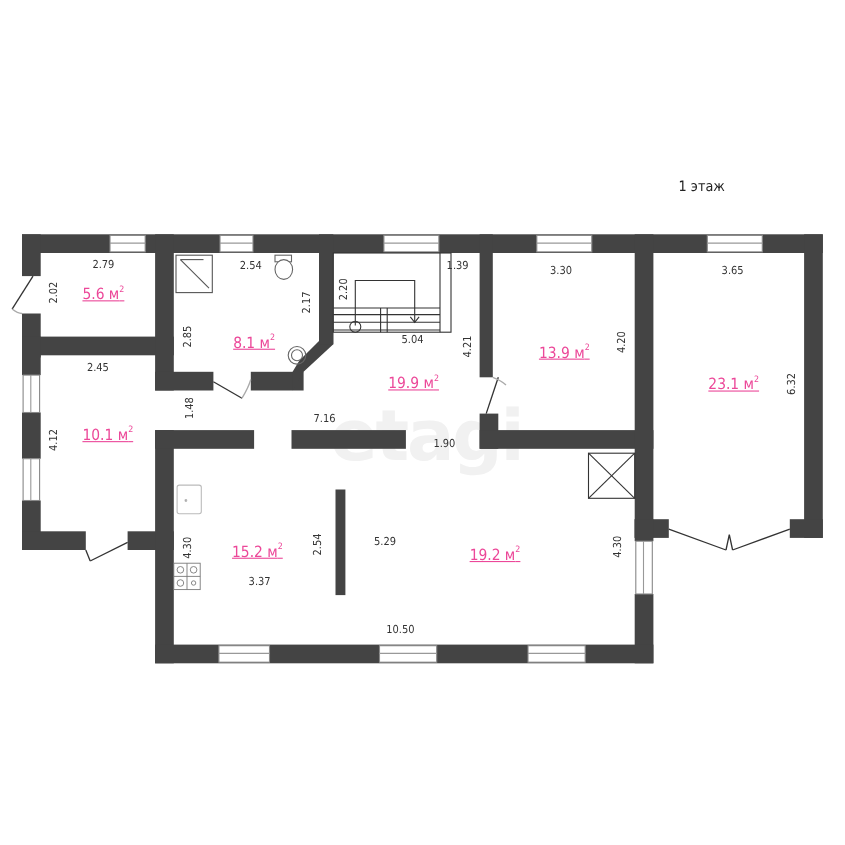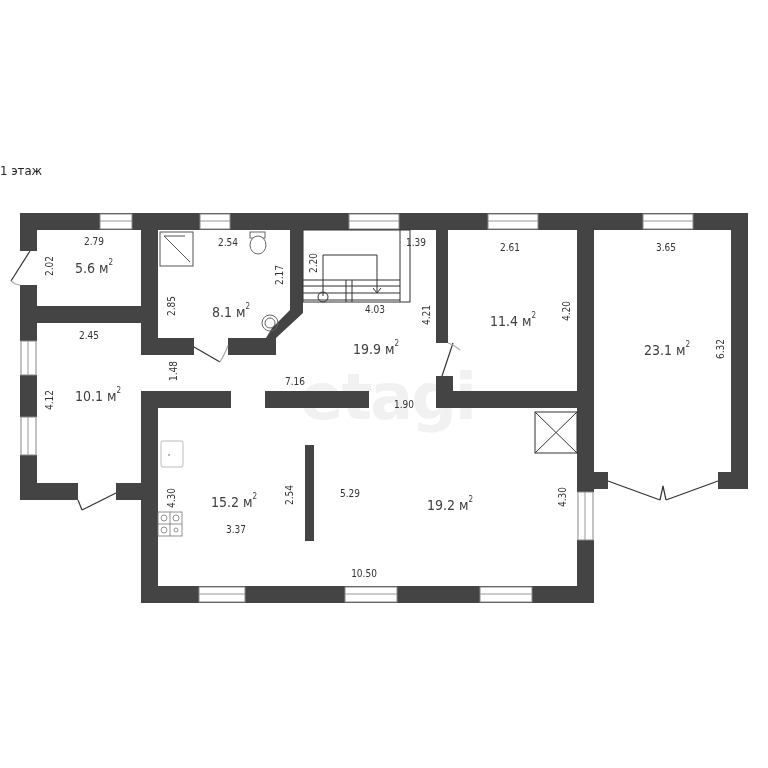--- a/index.html
+++ b/index.html
@@ -1,21 +1,21 @@
 <!DOCTYPE html>
 <html><head>
 <meta charset="utf-8">
 <style>
   html, body { margin:0; padding:0; background:#ffffff; }
   body { width:768px; height:768px; position:relative; overflow:hidden; font-family:"DejaVu Sans Condensed","DejaVu Sans", sans-serif; }
-  .title { position:absolute; left:0; top:163px; width:659px; text-align:left; font-size:13px; color:#222; }
+  .title { position:absolute; left:0; top:163px; width:659px; text-align:right; font-size:13px; color:#222; }
   svg { position:absolute; left:0; top:0; }
   .lbl { position:absolute; font-size:10px; color:#333; white-space:nowrap; transform:translate(-50%,-50%); }
   .lbl.v { transform:translate(-50%,-50%) rotate(-90deg); }
-  .area { position:absolute; font-size:14px; color:#404040; white-space:nowrap; transform:translate(-50%,-50%); }
+  .area { position:absolute; font-size:14px; color:#ec4899; white-space:nowrap; transform:translate(-50%,-50%);text-decoration:underline; }
   .area sup { font-size:8px; vertical-align:top; position:relative; top:-2px; }
   .wm { position:absolute; left:300px; top:360px; font-size:64px; font-weight:bold; color:#f1f1f1; letter-spacing:-2px; font-family:"DejaVu Sans", sans-serif; }
 </style>
 </head>
 <body>
 
 <div class="title">1 этаж</div>
 <div class="wm">etagi</div>
 
 <svg width="768" height="768" viewBox="0 0 768 768">
@@ -162,38 +162,38 @@
   </g>
 </svg>
 
 <div class="lbl" style="left:94px;top:241px">2.79</div>
 <div class="lbl v" style="left:49px;top:266px">2.02</div>
 <div class="lbl" style="left:228px;top:242px">2.54</div>
 <div class="lbl v" style="left:171px;top:306px">2.85</div>
 <div class="lbl v" style="left:279px;top:275px">2.17</div>
 <div class="lbl" style="left:416px;top:242px">1.39</div>
 <div class="lbl v" style="left:313px;top:263px">2.20</div>
-<div class="lbl" style="left:375px;top:309px">4.03</div>
+<div class="lbl" style="left:375px;top:309px">5.04</div>
 <div class="lbl v" style="left:426px;top:315px">4.21</div>
-<div class="lbl" style="left:510px;top:247px">2.61</div>
+<div class="lbl" style="left:510px;top:247px">3.30</div>
 <div class="lbl v" style="left:566px;top:311px">4.20</div>
 <div class="lbl" style="left:666px;top:247px">3.65</div>
 <div class="lbl v" style="left:720px;top:349px">6.32</div>
 <div class="lbl" style="left:89px;top:335px">2.45</div>
 <div class="lbl v" style="left:49px;top:400px">4.12</div>
 <div class="lbl v" style="left:173px;top:371px">1.48</div>
 <div class="lbl" style="left:295px;top:381px">7.16</div>
 <div class="lbl" style="left:404px;top:404px">1.90</div>
 <div class="lbl v" style="left:171px;top:498px">4.30</div>
 <div class="lbl" style="left:236px;top:529px">3.37</div>
 <div class="lbl v" style="left:289px;top:495px">2.54</div>
 <div class="lbl" style="left:350px;top:493px">5.29</div>
 <div class="lbl v" style="left:562px;top:497px">4.30</div>
 <div class="lbl" style="left:364px;top:573px">10.50</div>
 
 <div class="area" style="left:94px;top:268px"><span>5.6 м</span><sup>2</sup></div>
 <div class="area" style="left:231px;top:312px"><span>8.1 м</span><sup>2</sup></div>
 <div class="area" style="left:376px;top:349px"><span>19.9 м</span><sup>2</sup></div>
-<div class="area" style="left:513px;top:321px"><span>11.4 м</span><sup>2</sup></div>
+<div class="area" style="left:513px;top:321px"><span>13.9 м</span><sup>2</sup></div>
 <div class="area" style="left:667px;top:350px"><span>23.1 м</span><sup>2</sup></div>
 <div class="area" style="left:98px;top:396px"><span>10.1 м</span><sup>2</sup></div>
 <div class="area" style="left:234px;top:502px"><span>15.2 м</span><sup>2</sup></div>
 <div class="area" style="left:450px;top:505px"><span>19.2 м</span><sup>2</sup></div>
 
 </body></html>

